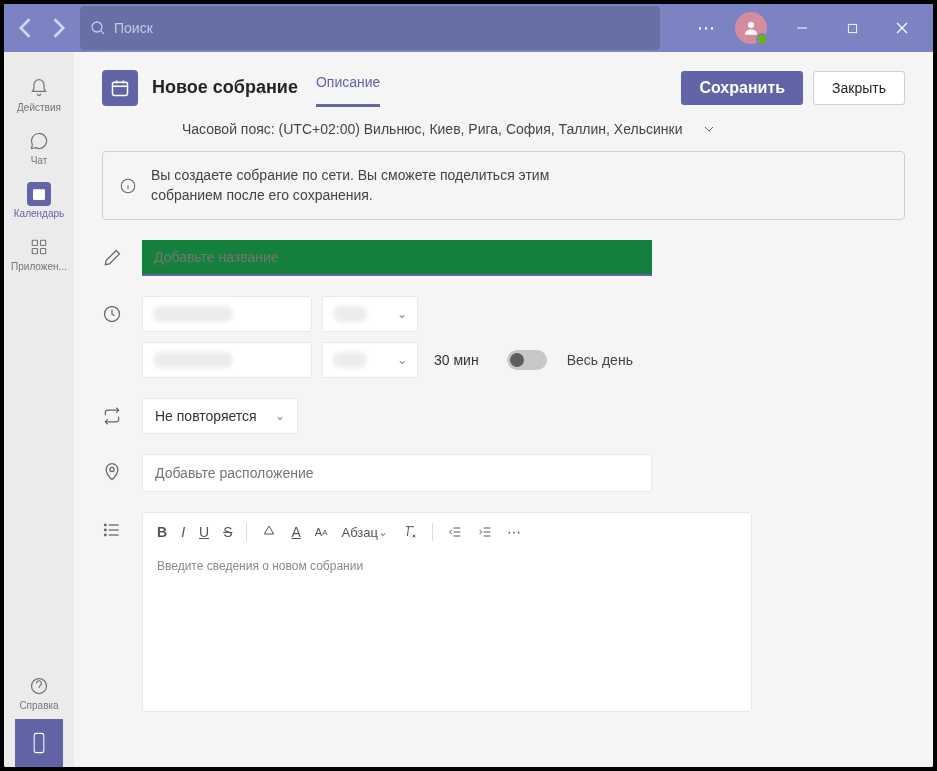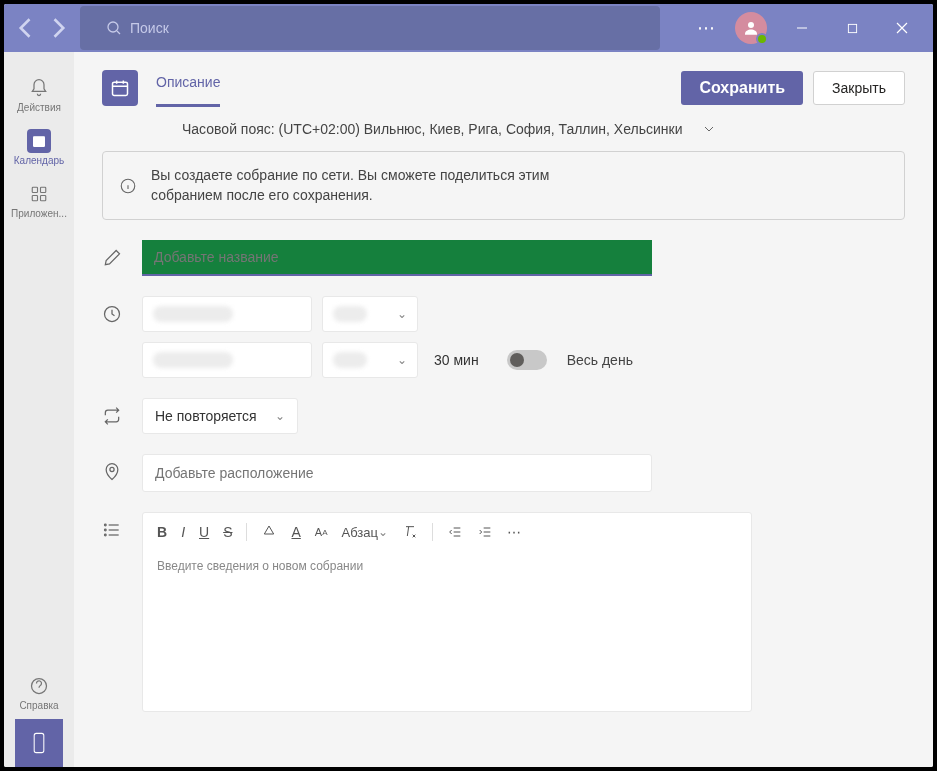--- a/index.html
+++ b/index.html
@@ -1,21 +1,21 @@
 <!DOCTYPE html>
 <html><head>
 <meta charset="utf-8">
 <style>
 * { box-sizing: border-box; margin: 0; padding: 0; font-family: 'Segoe UI', Arial, sans-serif; }
 body { background: #000; padding: 4px; width: 937px; height: 771px; overflow: hidden; }
 .window { width: 929px; height: 763px; background: #f0f0f0; display: flex; flex-direction: column; border-radius: 2px; overflow: hidden; }
 .titlebar { height: 48px; background: #7b83c3; display: flex; align-items: center; padding: 0 8px; gap: 8px; }
 .nav-btns { display: flex; gap: 4px; }
 .nav-btn { width: 28px; height: 28px; display: flex; align-items: center; justify-content: center; color: #d0d4f0; cursor: pointer; }
-.search-box { flex: 1; max-width: 580px; height: 44px; background: #676fa5; border-radius: 4px; display: flex; align-items: center; padding: 0 26px; gap: 8px; }
+.search-box { flex: 1; max-width: 580px; height: 44px; background: #676fa5; border-radius: 4px; display: flex; align-items: center; padding: 0 10px; gap: 8px; }
 .search-box svg { width: 16px; height: 16px; }
 .search-box input { flex: 1; background: transparent; border: none; outline: none; color: #e8eaf6; font-size: 14px; }
 .search-box input::placeholder { color: #c5c9e8; }
 .titlebar-right { margin-left: auto; display: flex; align-items: center; gap: 4px; }
 .dots { color: #fff; font-size: 18px; padding: 0 8px; cursor: pointer; }
 .avatar { width: 32px; height: 32px; border-radius: 50%; background: #d48c9f; display: flex; align-items: center; justify-content: center; position: relative; margin: 0 8px; }
 .avatar svg { width: 18px; height: 18px; }
 .presence { position: absolute; bottom: -1px; right: -1px; width: 12px; height: 12px; background: #6bb700; border: 2px solid #7b83c3; border-radius: 50%; }
 .win-btn { width: 46px; height: 32px; display: flex; align-items: center; justify-content: center; color: #fff; cursor: pointer; }
 .body { flex: 1; display: flex; min-height: 0; }
@@ -120,20 +120,28 @@
   <div class="body">
     <div class="sidebar">
       <div class="sb-item">
         <div class="sb-ico">
             <svg width="20" height="20" viewBox="0 0 24 24" fill="none" stroke="currentColor" stroke-width="1.5">
               <path d="M6 8a6 6 0 0112 0v5l2 3H4l2-3V8zM10 19a2 2 0 004 0"></path>
             </svg>
           </div>
         <span>Действия</span>
       </div>
+      <div class="sb-item">
+        <div class="sb-ico">
+            <svg width="20" height="20" viewBox="0 0 24 24" fill="none" stroke="currentColor" stroke-width="1.5">
+              <path d="M12 3a9 9 0 00-8 13l-1 5 5-1a9 9 0 104-17z"></path>
+            </svg>
+          </div>
+        <span>Чат</span>
+      </div>
       <div class="sb-item active">
         <div class="sb-ico">
             <svg width="16" height="16" viewBox="0 0 24 24" fill="#fff">
               <rect x="3" y="5" width="18" height="16" rx="2"></rect>
               <rect x="3" y="5" width="18" height="5" fill="#fff" opacity="0.3"></rect>
             </svg>
           </div>
         <span>Календарь</span>
       </div>
       <div class="sb-item">
@@ -167,20 +175,21 @@
     <div class="main">
       <div class="header">
         <div class="hdr-ico">
           <svg width="20" height="20" viewBox="0 0 24 24" fill="#fff">
               <rect x="3" y="5" width="18" height="16" rx="2" fill="none" stroke="#fff" stroke-width="1.8"></rect>
               <line x1="3" y1="10" x2="21" y2="10" stroke="#fff" stroke-width="1.8"></line>
               <line x1="8" y1="3" x2="8" y2="7" stroke="#fff" stroke-width="1.8"></line>
               <line x1="16" y1="3" x2="16" y2="7" stroke="#fff" stroke-width="1.8"></line>
             </svg>
         </div>
+        <div class="hdr-title">Новое собрание</div>
         <div class="tabs">
           <div class="tab active">Описание</div>
         </div>
         <div class="hdr-actions">
           <button class="btn-primary">Сохранить</button>
           <button class="btn-secondary">Закрыть</button>
         </div>
       </div>
 
       <div class="tz-row">

